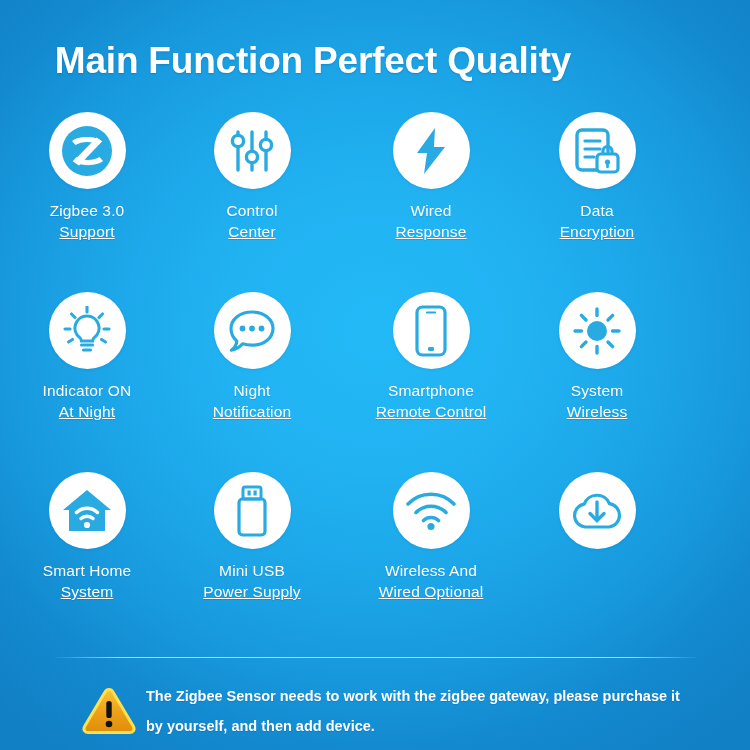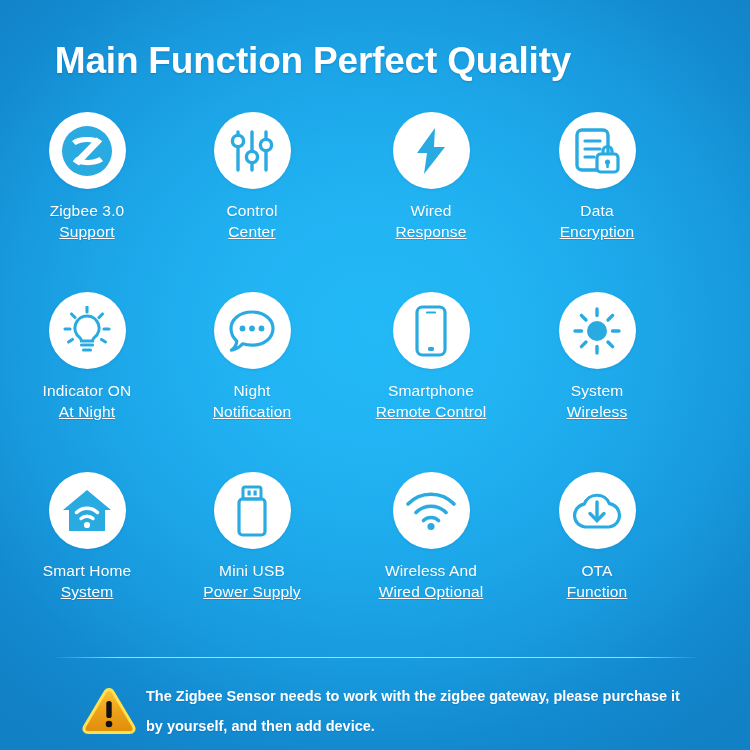--- a/index.html
+++ b/index.html
@@ -369,24 +369,20 @@
         <div class="disc">
           <span>
             <svg width="52" height="40" viewBox="0 0 52 40">
               <path d="M14 36 A11.5 11.5 0 0 1 13.2 13.2 A13.5 13.5 0 0 1 38.4 12.6 A11.8 11.8 0 0 1 38 36 Z" fill="none" stroke="#29abe2" stroke-width="3.2" stroke-linejoin="round"></path>
               <g stroke="#29abe2" stroke-width="3.4" stroke-linecap="round" fill="none">
                 <line x1="26" y1="11" x2="26" y2="29"></line>
                 <polyline points="19,22.5 26,29.5 33,22.5"></polyline>
               </g>
             </svg>
           </span>
-        </div>
-        <div class="caption">
-          <span>OTA</span>
-          <span class="l2">Function</span>
         </div>
       </div>
     </div>
 
   </div>
 
   <div class="divider"></div>
 
   <div class="note">
     <div class="note-icon">

